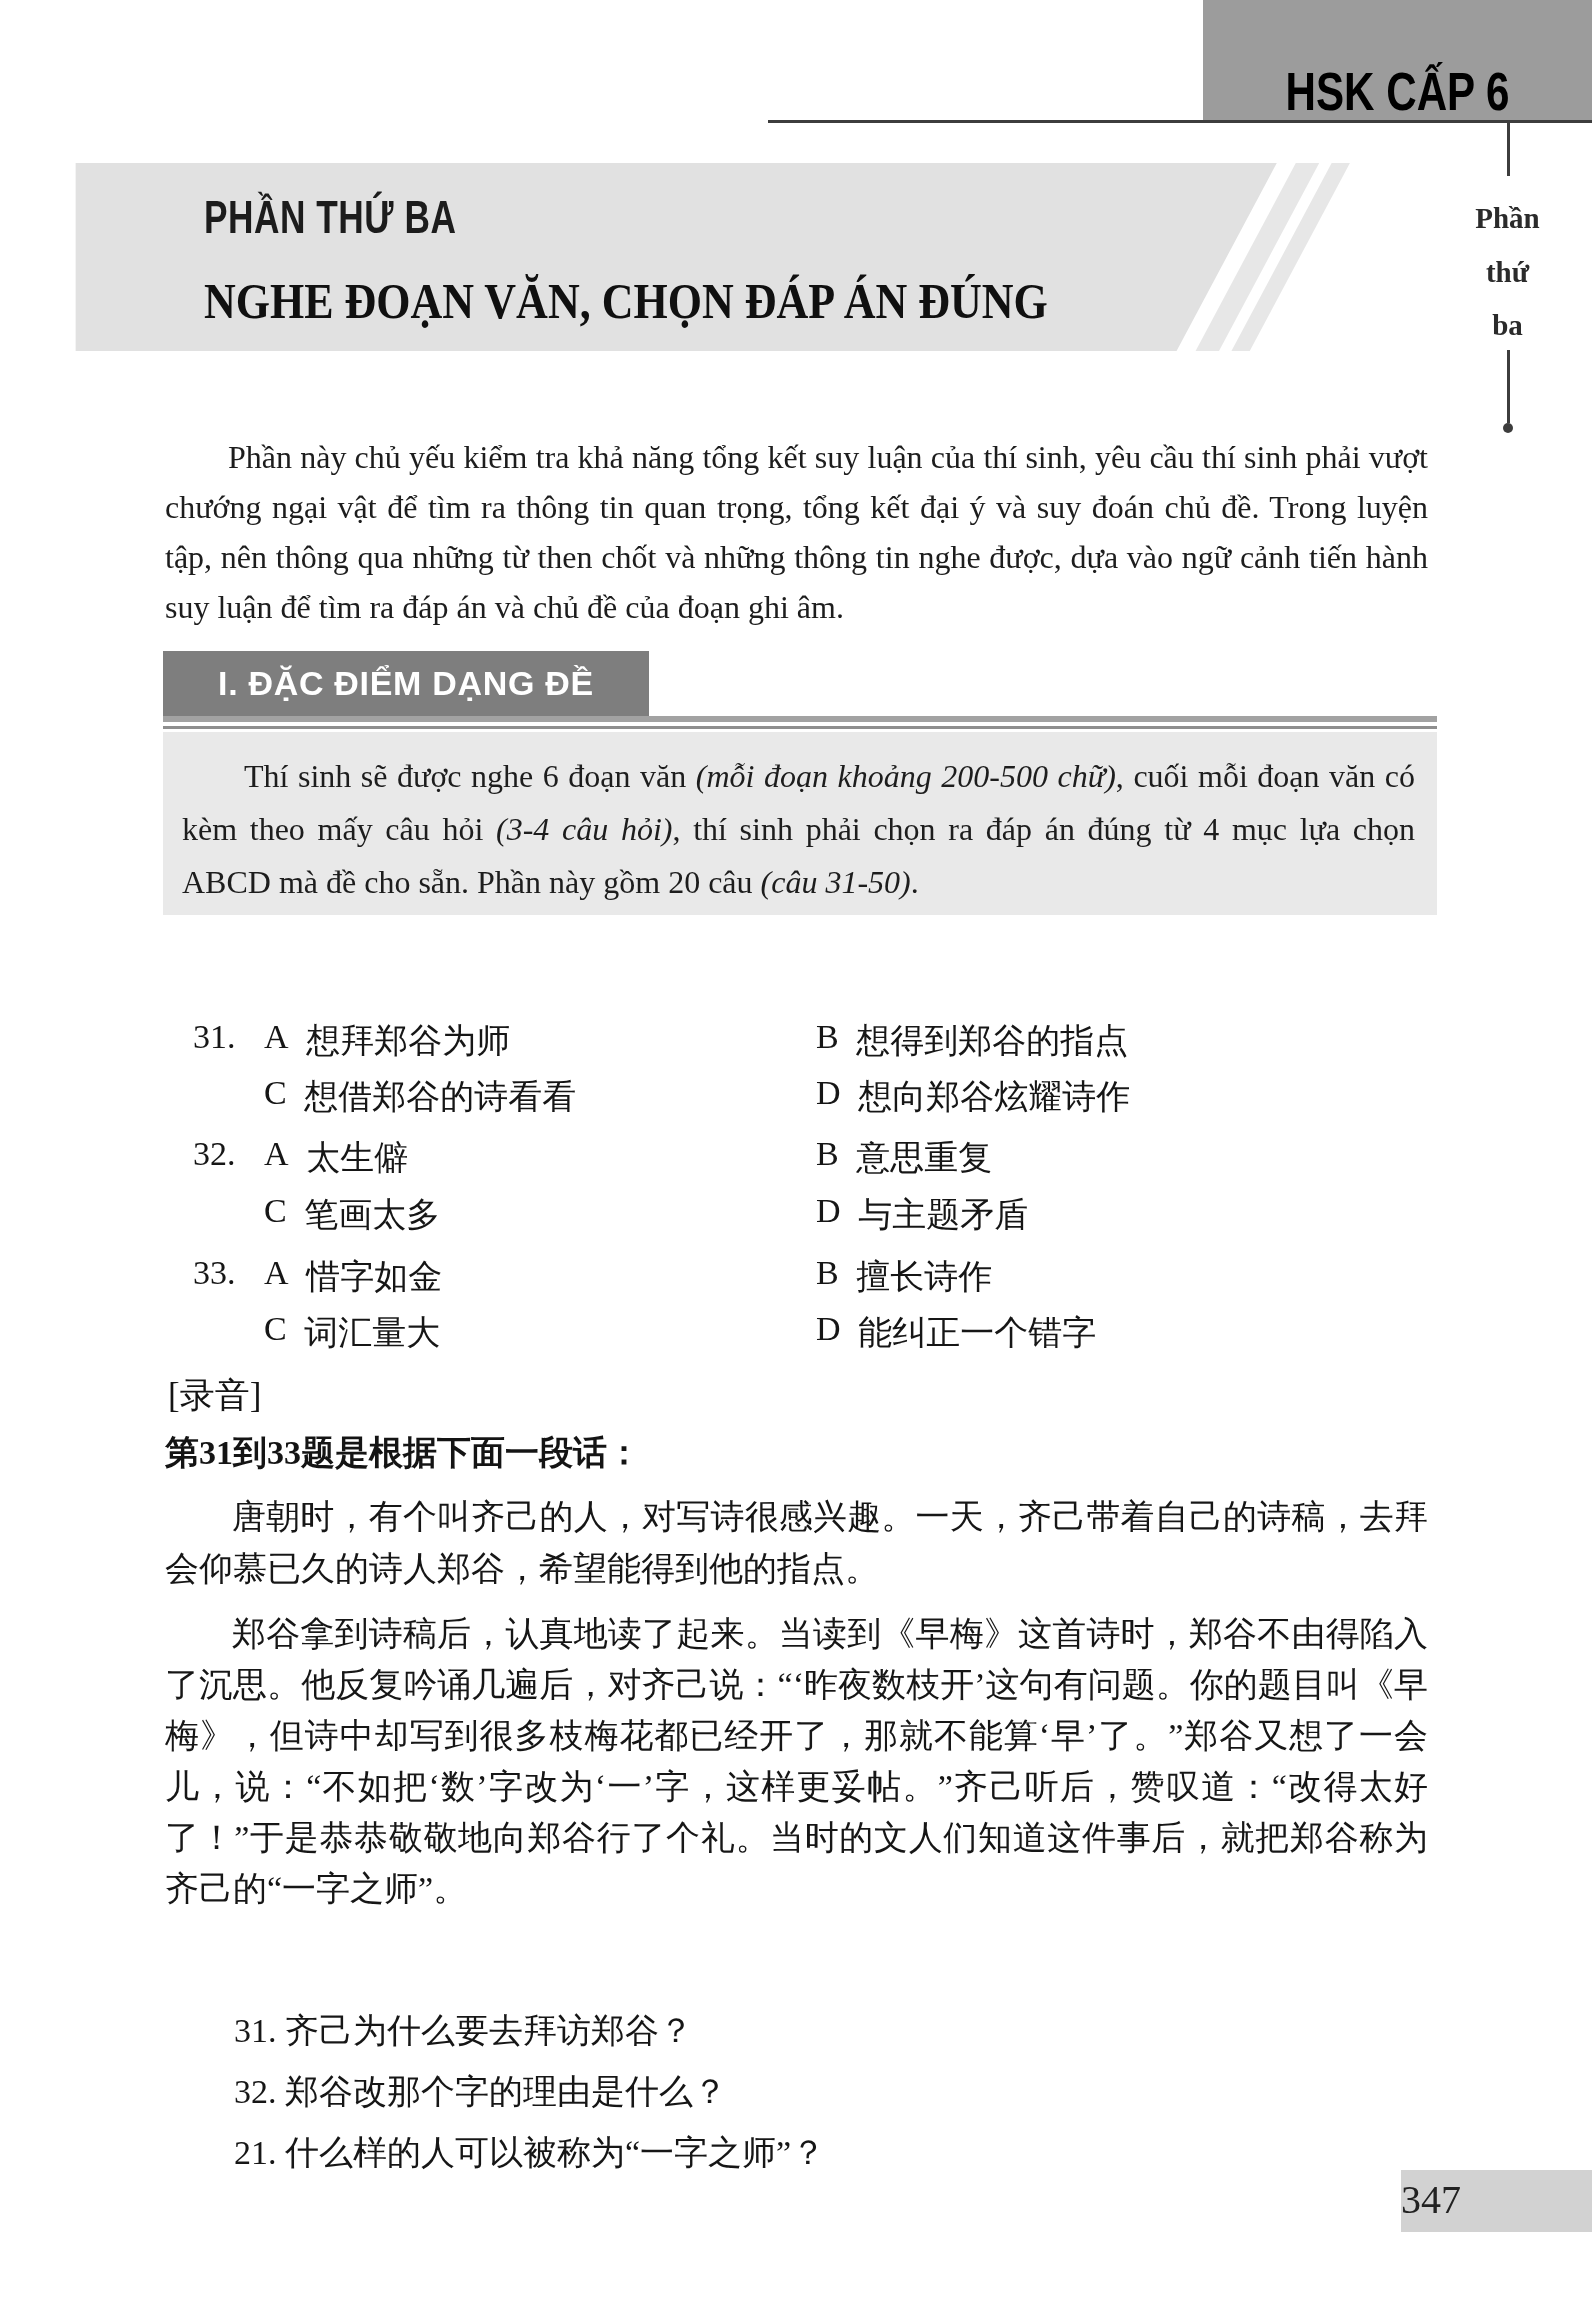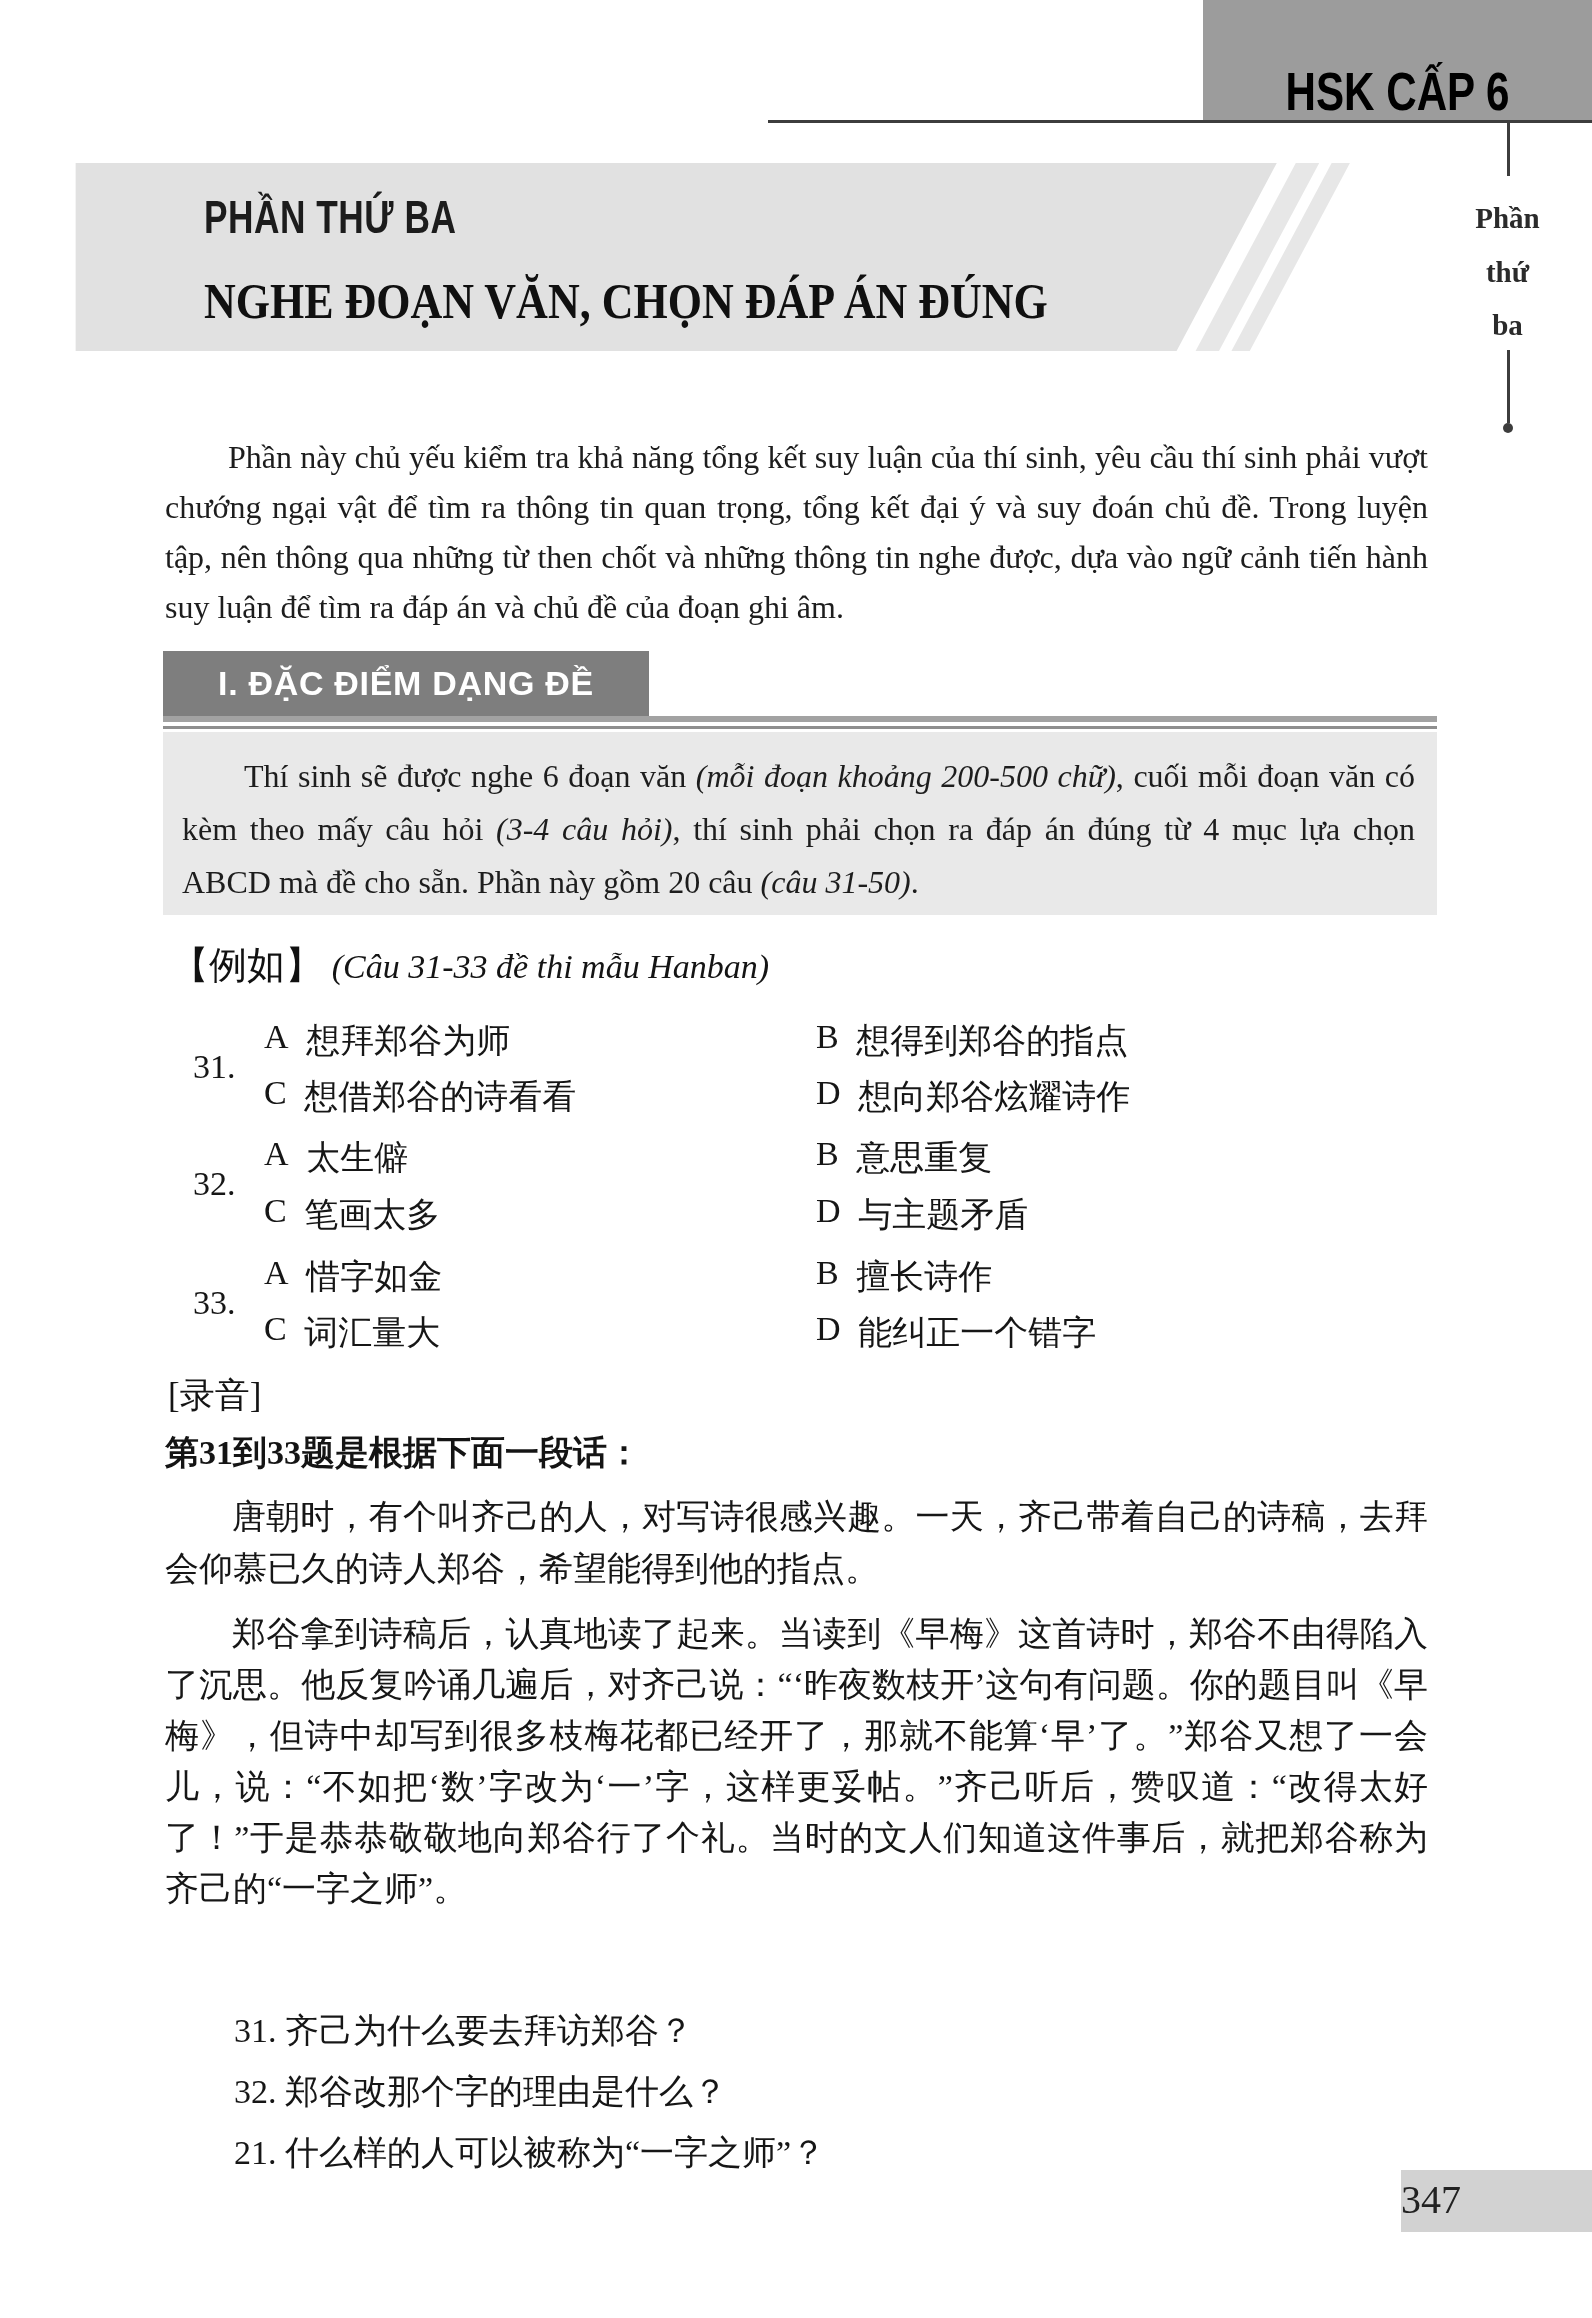--- a/index.html
+++ b/index.html
@@ -56,21 +56,21 @@
     position:absolute; left:163px; top:732px; width:1274px; height:183px; background:#e9e9e9;
     box-sizing:border-box; padding:17.6px 22px 0 19px;
   }
   .sec-box-text { font-size:32px; line-height:53px; text-align:justify; text-indent:62px; color:#1d1d1d; }
   .it { font-style:italic; }
   
   .example-label { position:absolute; left:171px; top:940px; display:flex; align-items:baseline; }
   .example-label .cjk { font-size:38px; color:#111; }
   .example-label .note { font-size:34px; font-style:italic; margin-left:8.8px; color:#141414; }
   .mc-row { position:absolute; left:193px; display:flex; font-size:34px; color:#161616; white-space:nowrap; }
-  .mc-num { display:inline-block; width:71px;margin-top:30px; }
+  .mc-num { display:inline-block; width:71px; }
   .mc-opt { display:flex; width:552px; }
   .mc-letter { margin-right:17.6px; }
   
   .rec-label { position:absolute; left:168px; top:1372px; font-size:35px; color:#141414; }
   .t-lead { position:absolute; left:165px; top:1430px; font-size:34px; color:#141414;font-weight:bold; }
   .t-para { position:absolute; left:165px; width:1263px; font-size:34px; line-height:51px;
             text-align:justify; text-indent:67px; color:#161616; }
   .t-p1 { top:1491px; line-height:52px; }
   .t-p2 { top:1608px; }
   .t-p3 { top:1933px; }
@@ -110,24 +110,20 @@
 
   <div class="intro">Phần này chủ yếu kiểm tra khả năng tổng kết suy luận của thí sinh, yêu cầu thí sinh phải vượt chướng ngại vật để tìm ra thông tin quan trọng, tổng kết đại ý và suy đoán chủ đề. Trong luyện tập, nên thông qua những từ then chốt và những thông tin nghe được, dựa vào ngữ cảnh tiến hành suy luận để tìm ra đáp án và chủ đề của đoạn ghi âm.</div>
 
   <div class="sec-head">I.  ĐẶC ĐIỂM DẠNG ĐỀ</div>
   <div class="sec-bar1"></div>
   <div class="sec-bar2"></div>
   <div class="sec-box">
     <div class="sec-box-text"><span>Thí sinh sẽ được nghe 6 đoạn văn </span><span class="it">(mỗi đoạn khoảng 200-500 chữ)</span><span>, cuối mỗi đoạn văn có kèm theo mấy câu hỏi </span><span class="it">(3-4 câu hỏi)</span><span>, thí sinh phải chọn ra đáp án đúng từ 4 mục lựa chọn ABCD mà đề cho sẵn. Phần này gồm 20 câu </span><span class="it">(câu 31-50)</span><span>.</span></div>
   </div>
 
-  <div class="example-label">
-    <span class="cjk">【例如】</span>
-    <span class="note">(Câu 31-33 đề thi mẫu Hanban)</span>
-  </div>
 
   <div class="mc-row" style="top:1018px">
     <span class="mc-num">31.</span>
     <span class="mc-opt">
         <span class="mc-letter">A</span>
         <span>想拜郑谷为师</span>
       </span>
     <span class="mc-opt">
         <span class="mc-letter">B</span>
         <span>想得到郑谷的指点</span>

